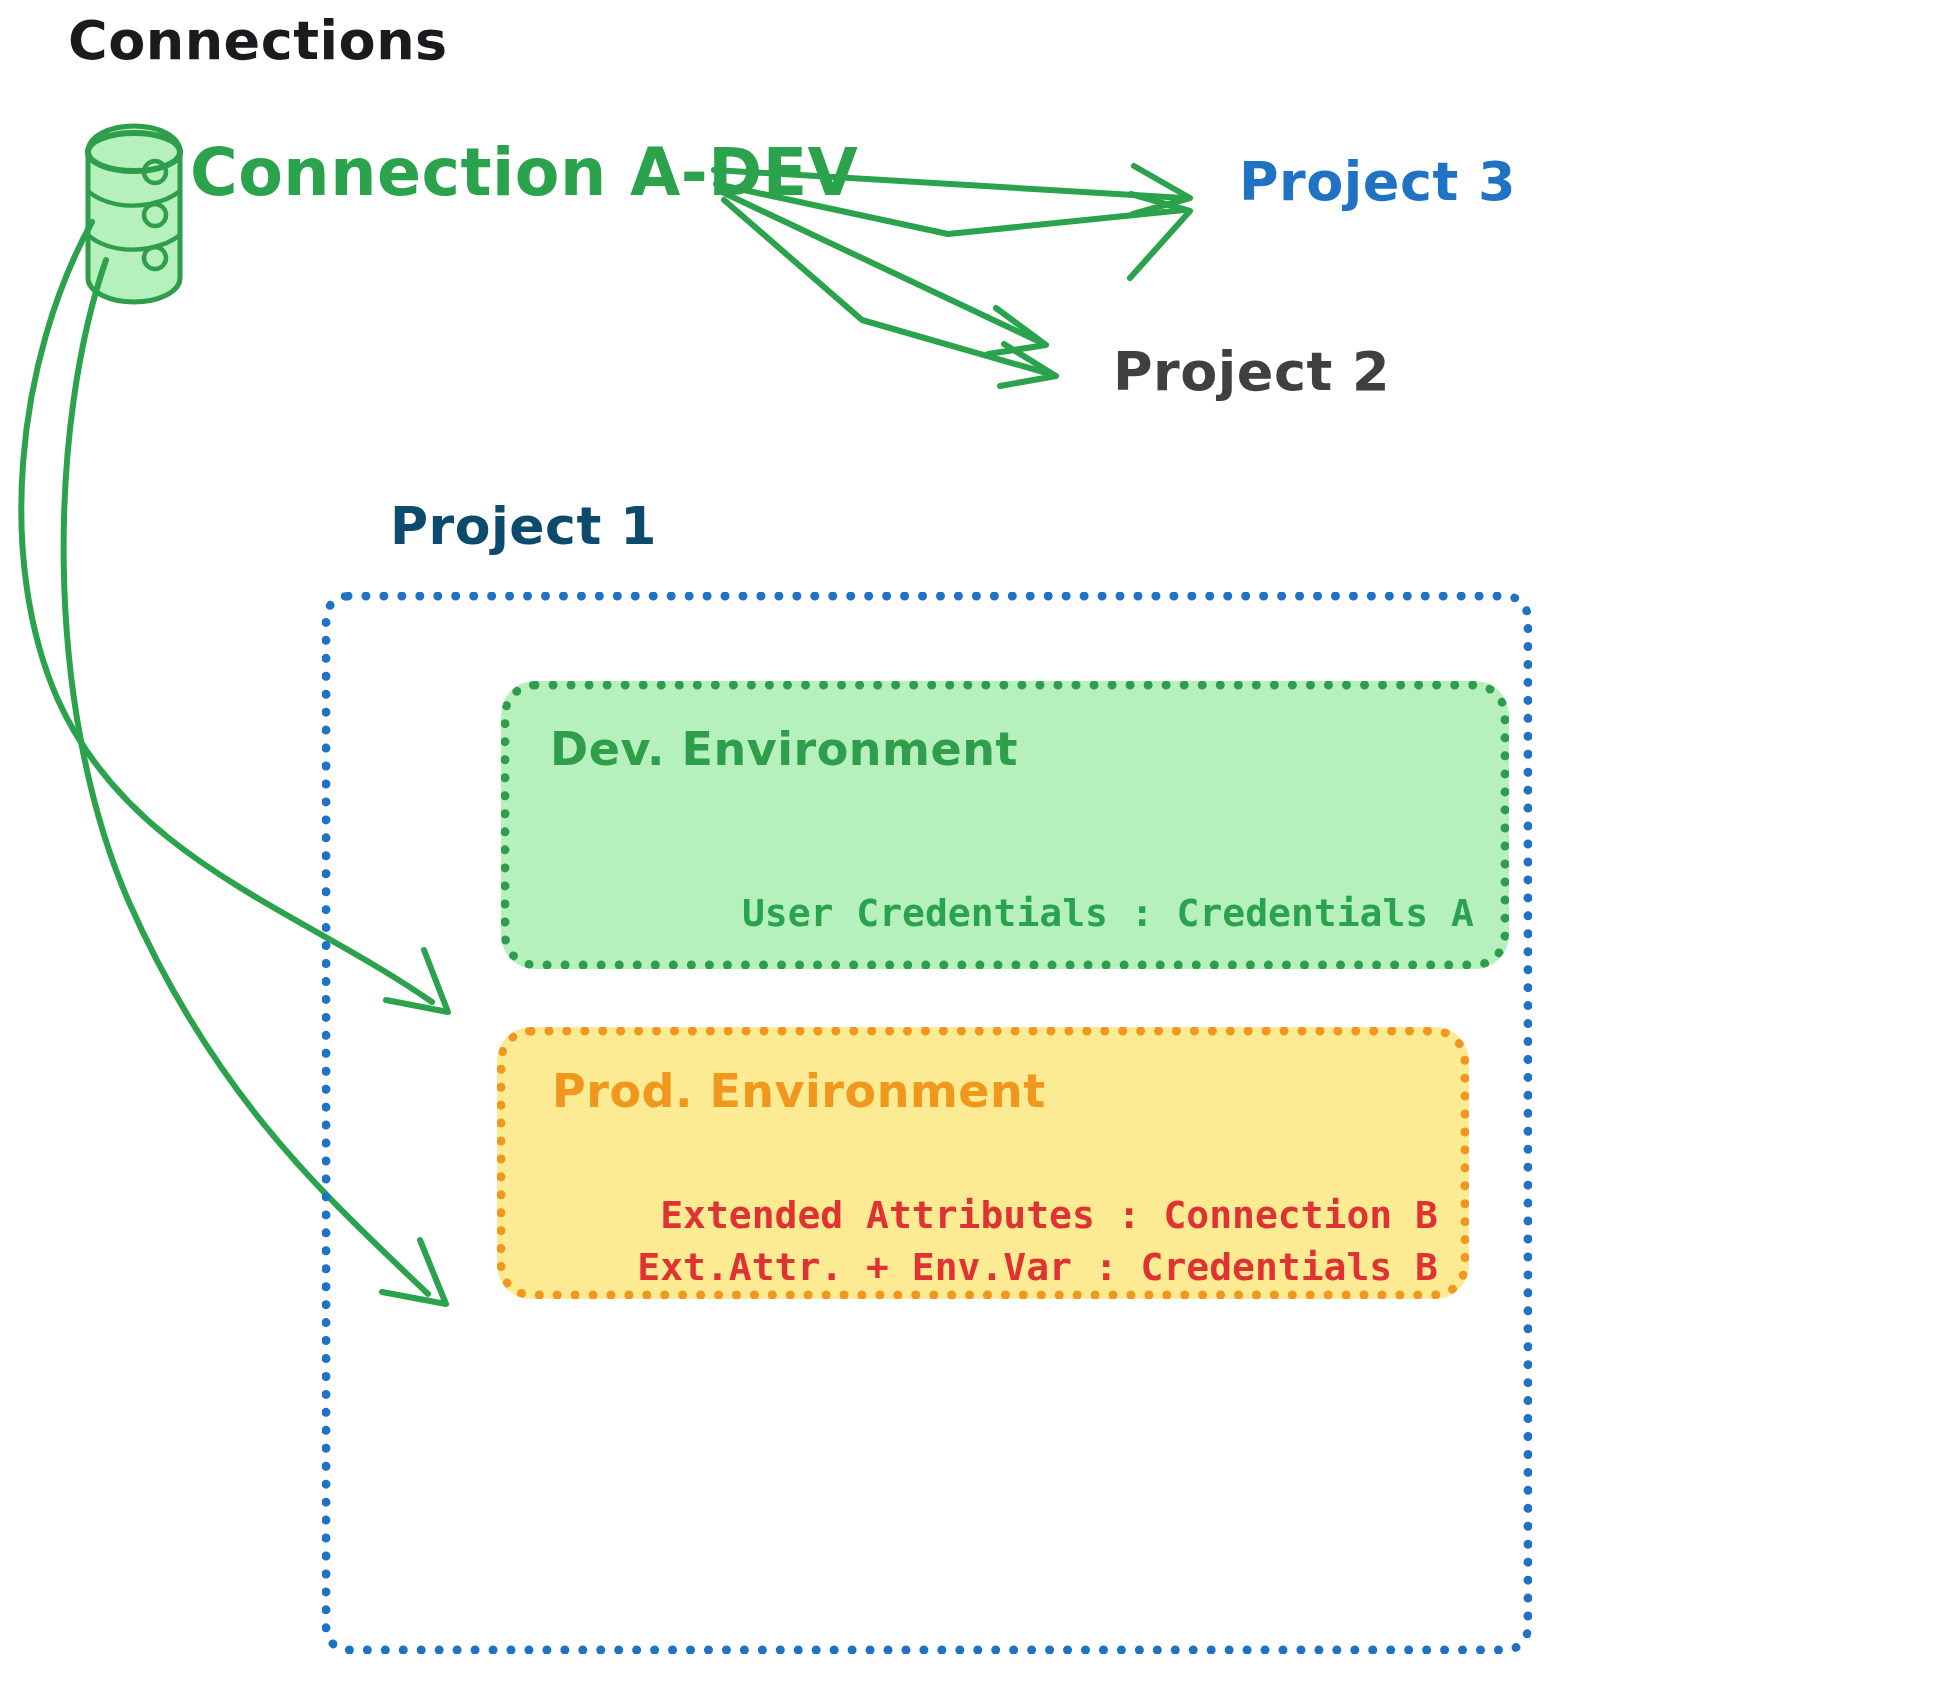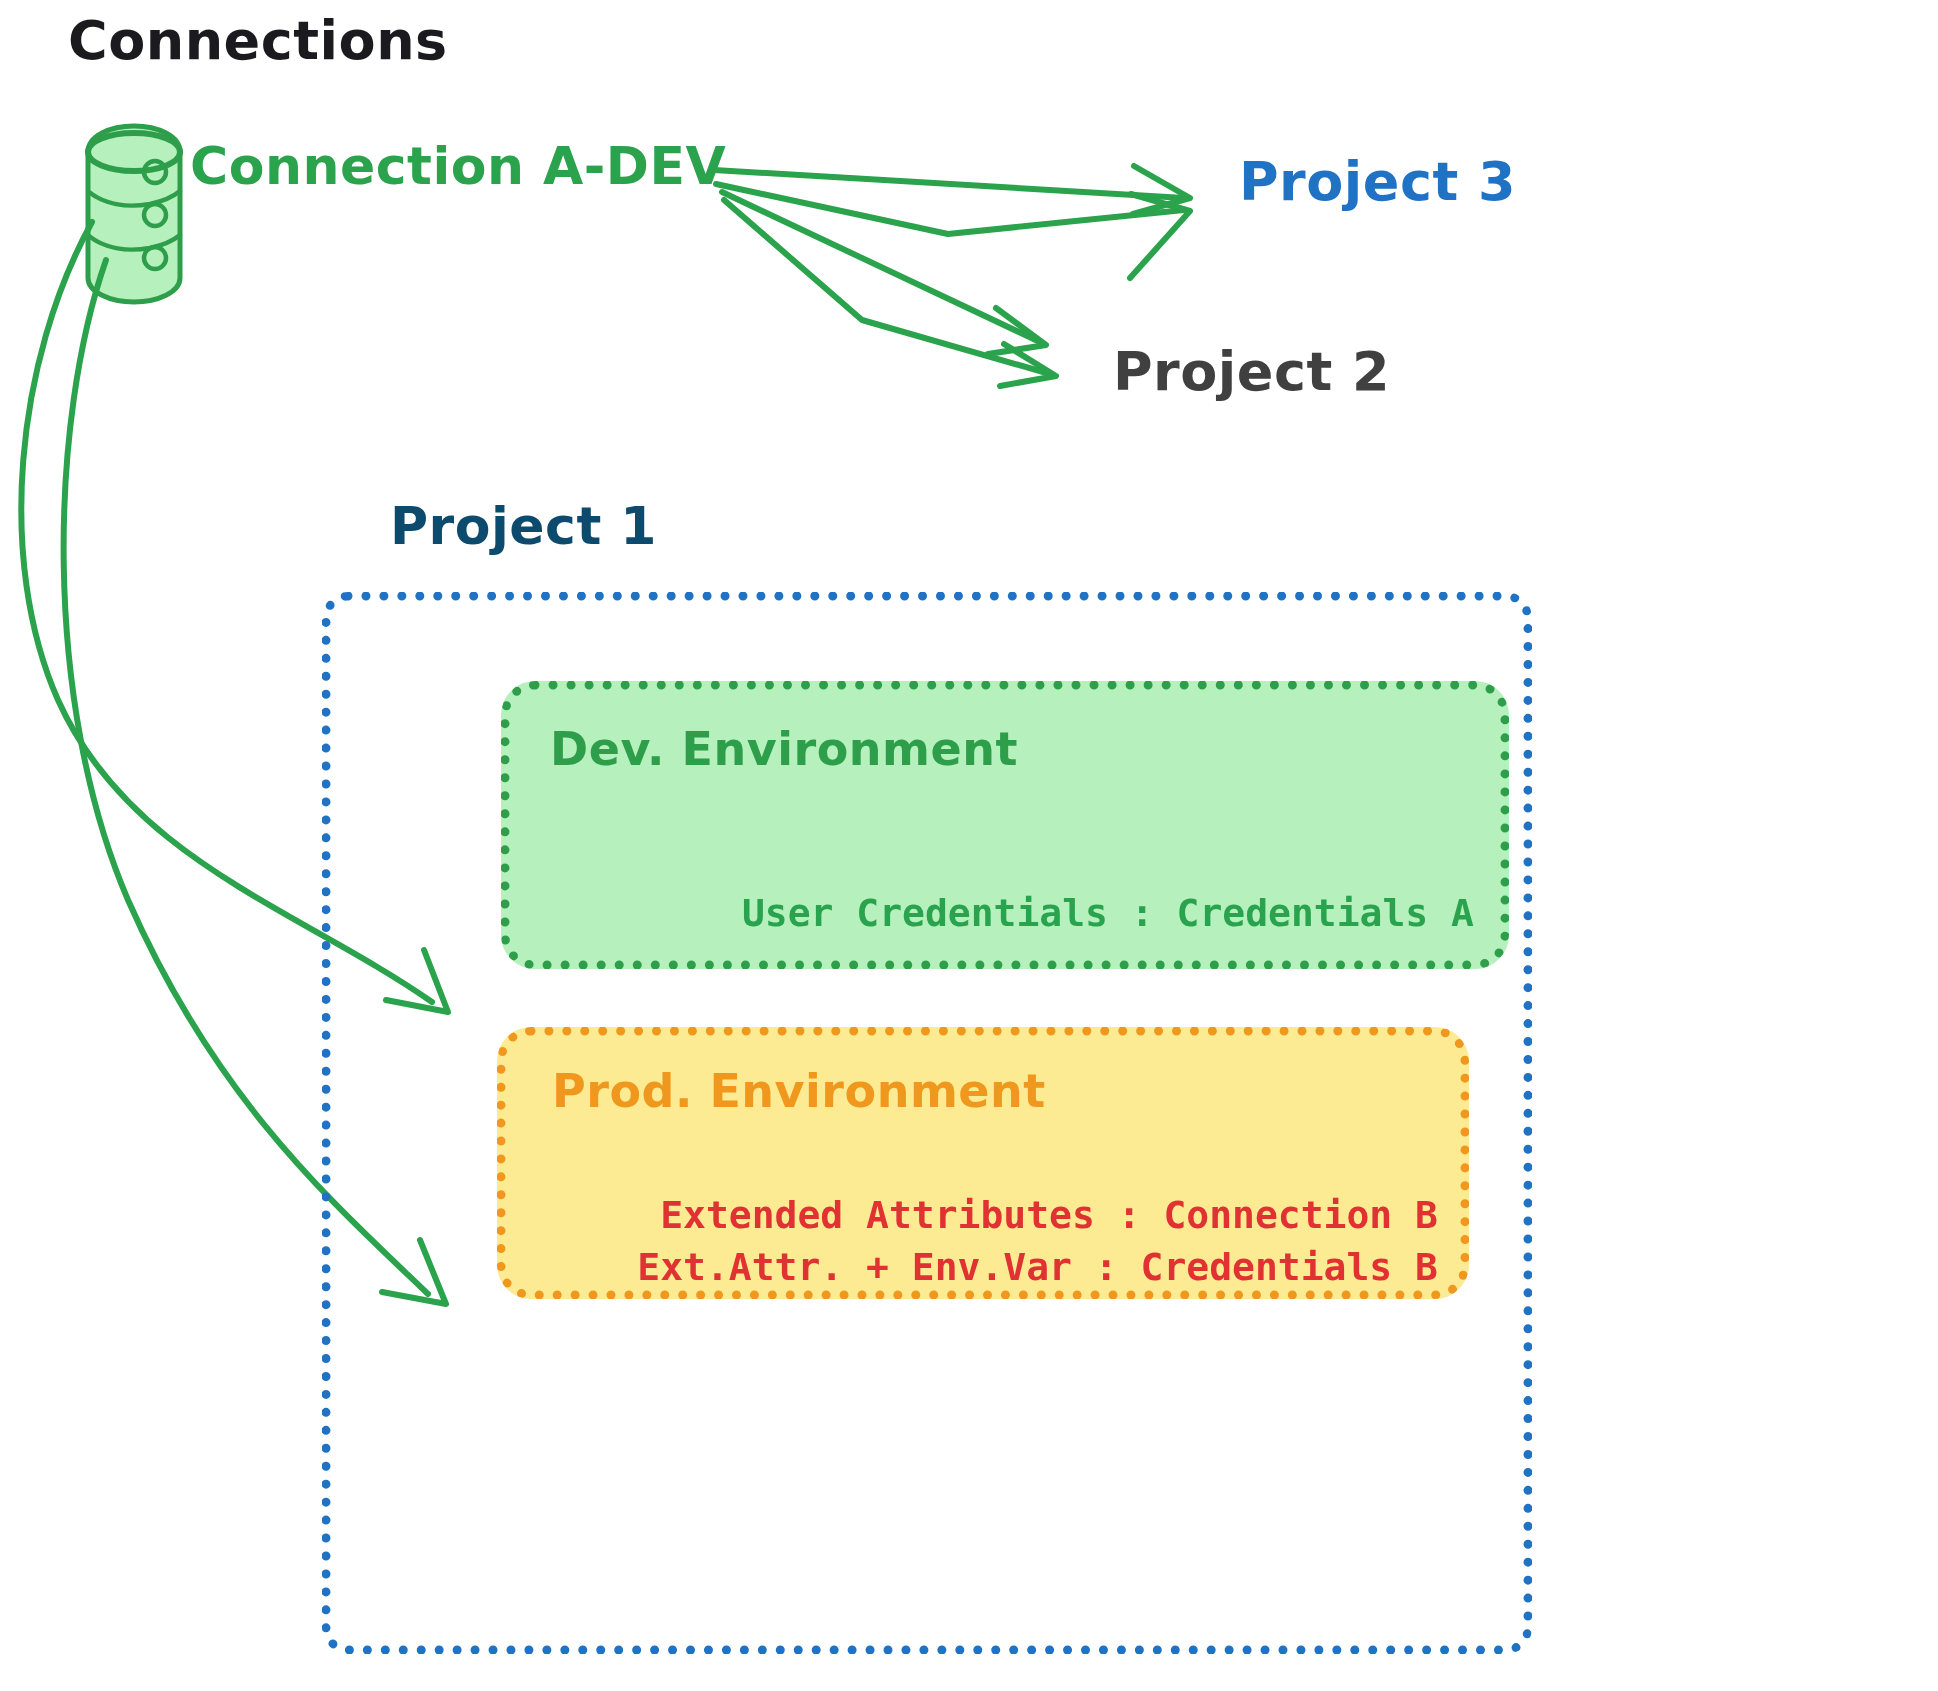--- a/index.html
+++ b/index.html
@@ -44,21 +44,21 @@
 
   #title-connections {
     left: 68px;
     top: 14px;
     font-size: 54px;
     color: #1b1b1f;
   }
   #label-connection-a-dev {
     left: 190px;
     top: 140px;
-    font-size: 52px;
+    font-size: 65px;
     color: #2ba24c;
   }
   #label-project-3 {
     left: 1239px;
     top: 155px;
     font-size: 54px;
     color: #1f72c4;
   }
   #label-project-2 {
     left: 1068px;

